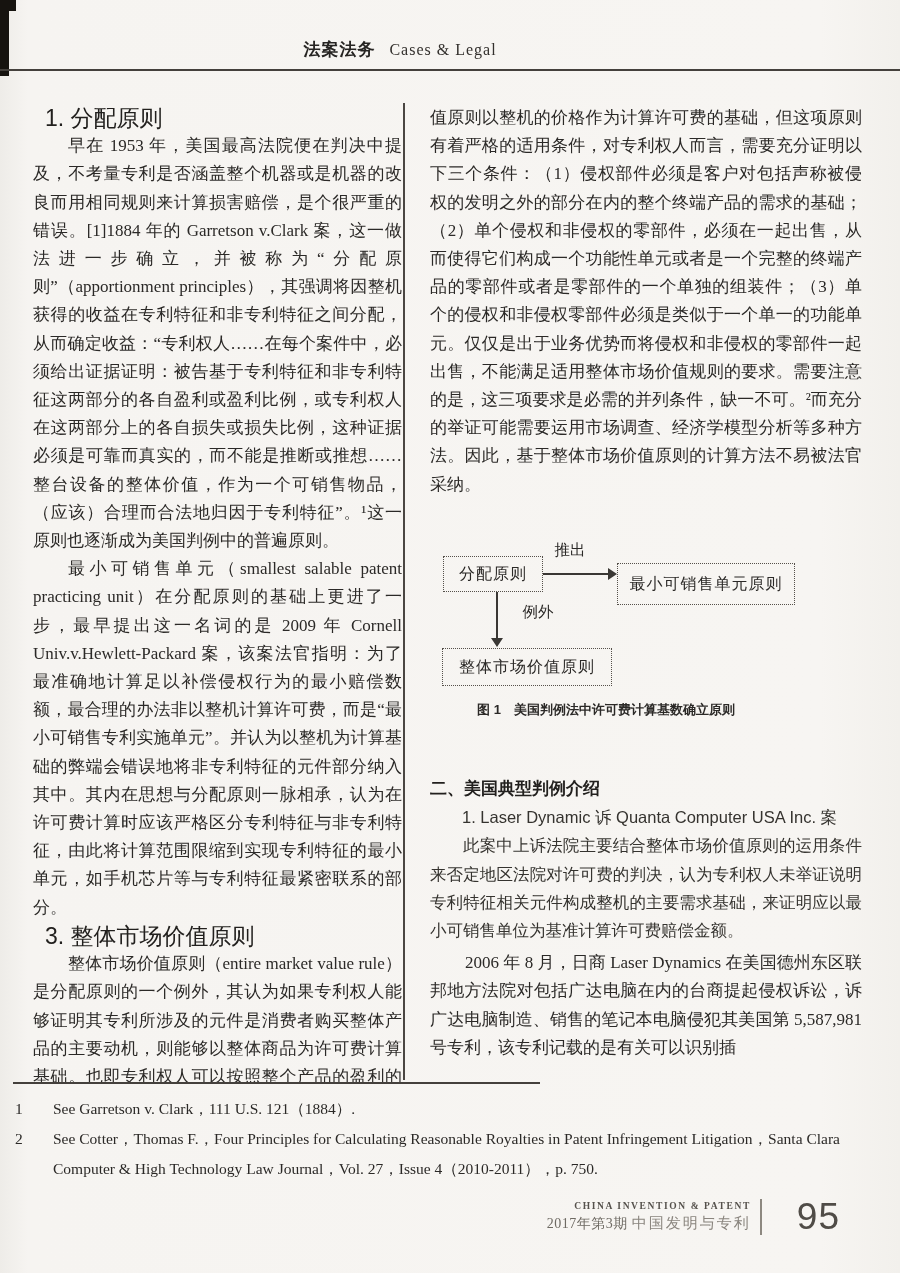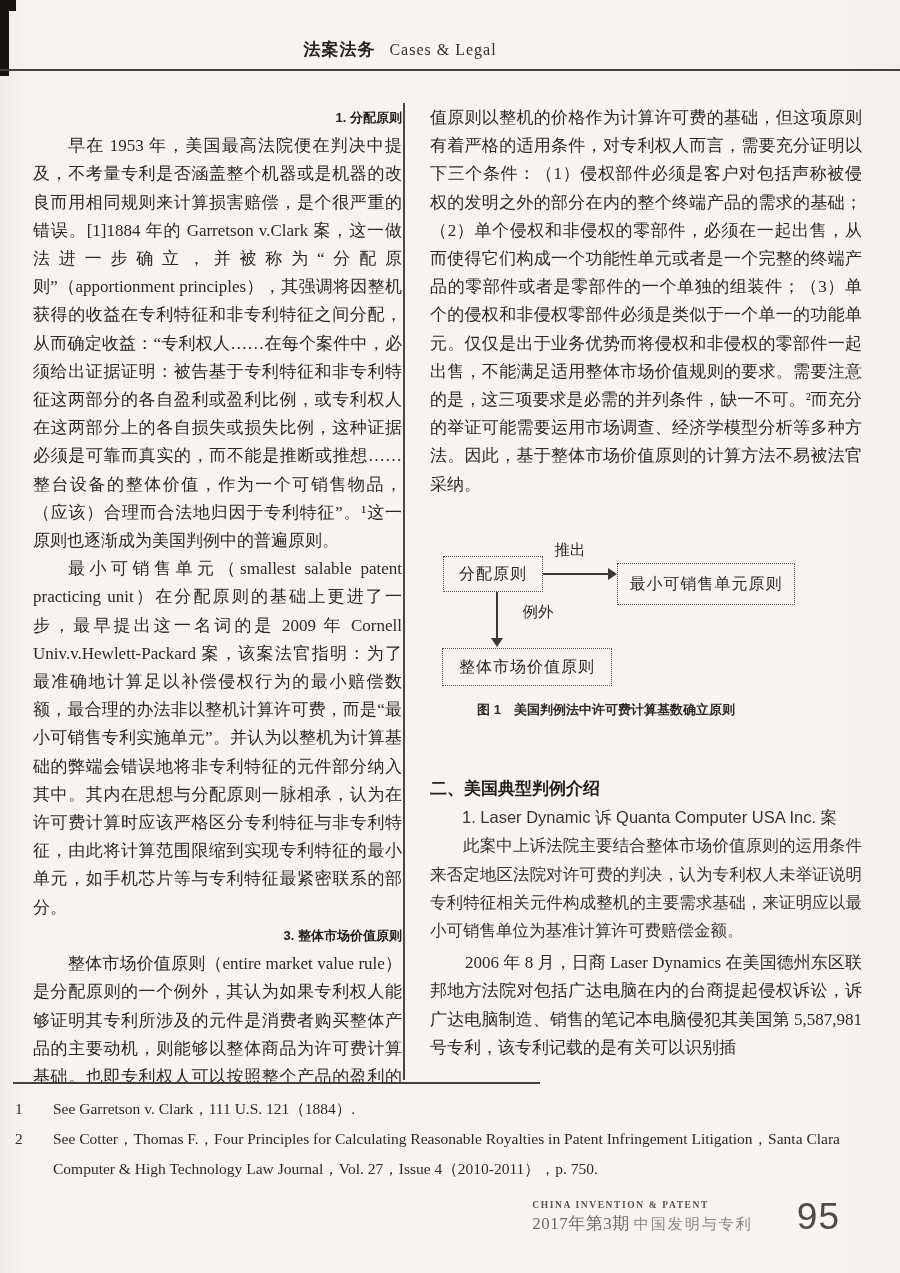--- a/index.html
+++ b/index.html
@@ -23,22 +23,22 @@
   .header .en { font-size:16px; color:#33302d; margin-left:14px; }
   .header-rule { position:absolute; left:0; top:69px; width:900px; height:2px; background:#44403c; }
 
   
   .col-divider { position:absolute; left:403px; top:103px; width:2px; height:977px; background:#4a4642; }
 
   .col { position:absolute; font-size:17px; line-height:28.2px; text-align:justify; color:#2b2927; }
   .col-left  { left:33px;  top:104px; width:369px; height:980px; overflow:hidden; }
   .col-right { left:430px; top:104px; width:432px; }
 
-  .h-cn { font-family:"Liberation Sans","DejaVu Sans",sans-serif; font-weight:bold; font-size:13px;
-          color:#22201e; text-indent:12px; text-align:right; }
+  .h-cn { font-family:"Liberation Sans","DejaVu Sans",sans-serif; font-weight:normal; font-size:23px;
+          color:#22201e; text-indent:12px; text-align:left; }
   .para { text-indent:35px; }
   .para-cont { text-indent:0; }
 
   
   .figure { position:absolute; left:430px; top:538px; width:432px; height:165px;
             font-family:"Liberation Sans","DejaVu Sans",sans-serif; }
   .fig-box { position:absolute; border:1.5px dotted #55504a; background:transparent;
              display:flex; align-items:center; justify-content:center;
              font-size:16px; color:#2b2927; letter-spacing:1px; }
   .fig-box1 { left:13px;  top:18px;  width:100px; height:36px; }
@@ -71,24 +71,24 @@
   .footnote-rule { position:absolute; left:13px; top:1082px; width:527px; height:1.5px; background:#44403c; }
   .footnotes { position:absolute; left:15px; top:1094px; width:848px; font-size:15.5px;
                line-height:30px; color:#2b2927; }
   .fn-item { display:flex; }
   .fn-num { width:38px; flex:0 0 38px; }
   .fn-text { flex:1; text-align:left; }
 
   
   .footer { position:absolute; left:540px; top:1192px; width:300px; height:50px;
             display:flex; align-items:center; justify-content:flex-end; }
-  .footer-journal { text-align:left; line-height:1.25; white-space:nowrap; }
+  .footer-journal { text-align:right; line-height:1.25; white-space:nowrap; }
   .footer-en { font-size:9.5px; font-weight:bold; letter-spacing:1.6px; color:#55514c; }
   .footer-cnline { margin-top:1px; }
-  .footer-issue { font-size:17px; color:#6e6a63; letter-spacing:0.5px; }
+  .footer-issue { font-size:14px; color:#6e6a63; letter-spacing:0.5px; }
   .footer-cn { font-size:15px; color:#8a857e; letter-spacing:2px;
                font-family:"Liberation Sans","DejaVu Sans",sans-serif; }
   .footer-bar { width:2px; height:36px; background:#8d8880; margin:0 7px 0 9px; }
   .footer-page { font-size:37px; color:#504c47; font-family:"Liberation Sans","DejaVu Sans",sans-serif;
                  font-weight:400; letter-spacing:1px;margin-left:28px; }
 </style>
 </head>
 <body>
 
 <div class="page">

